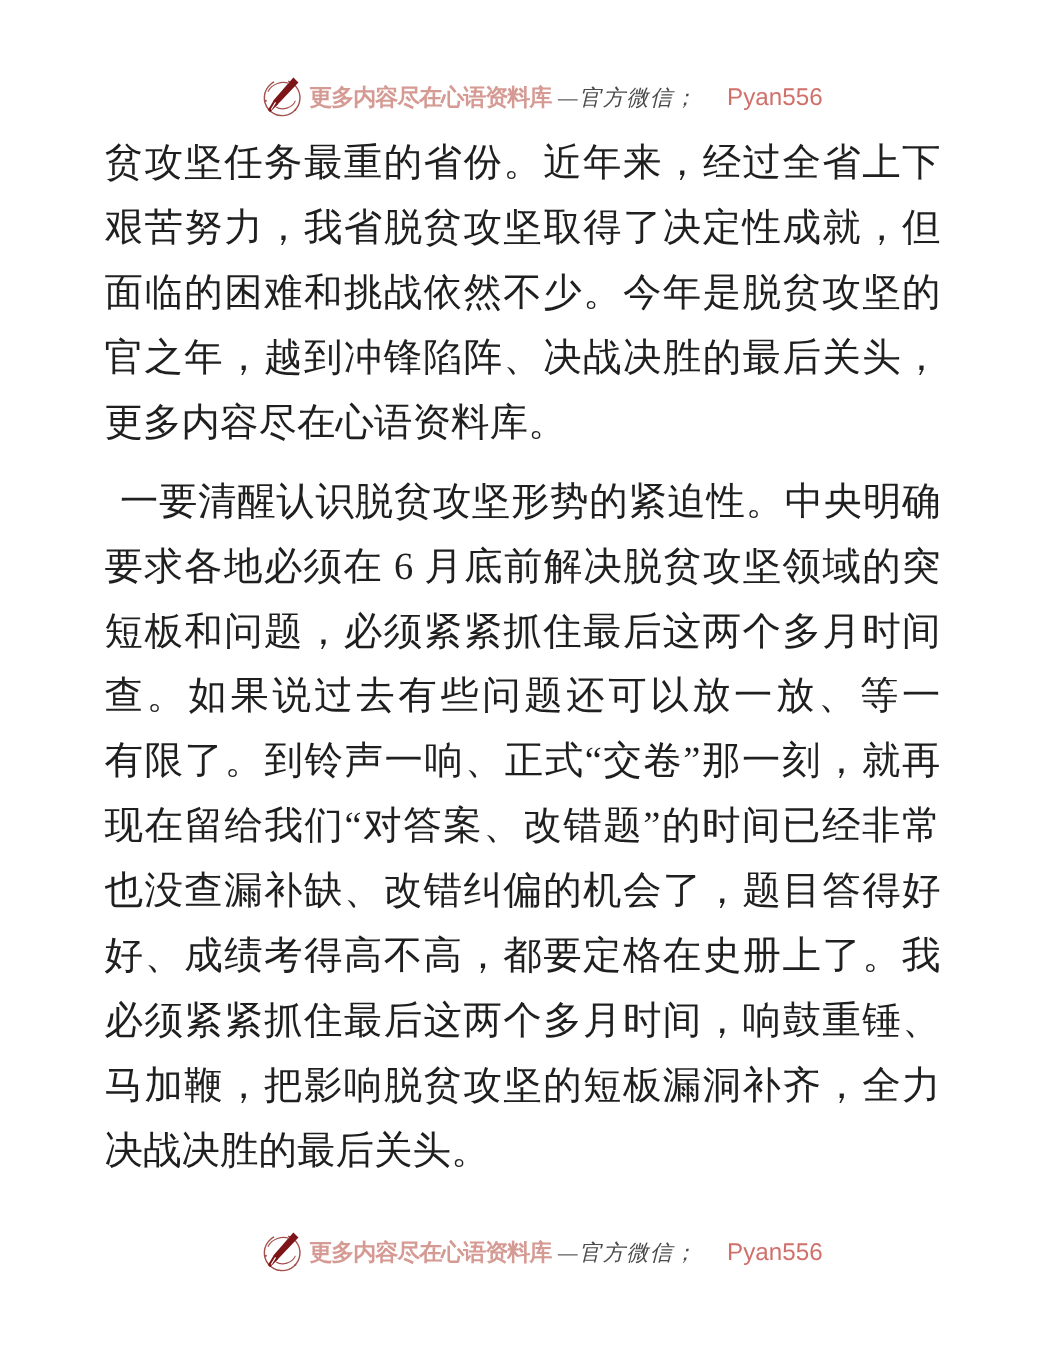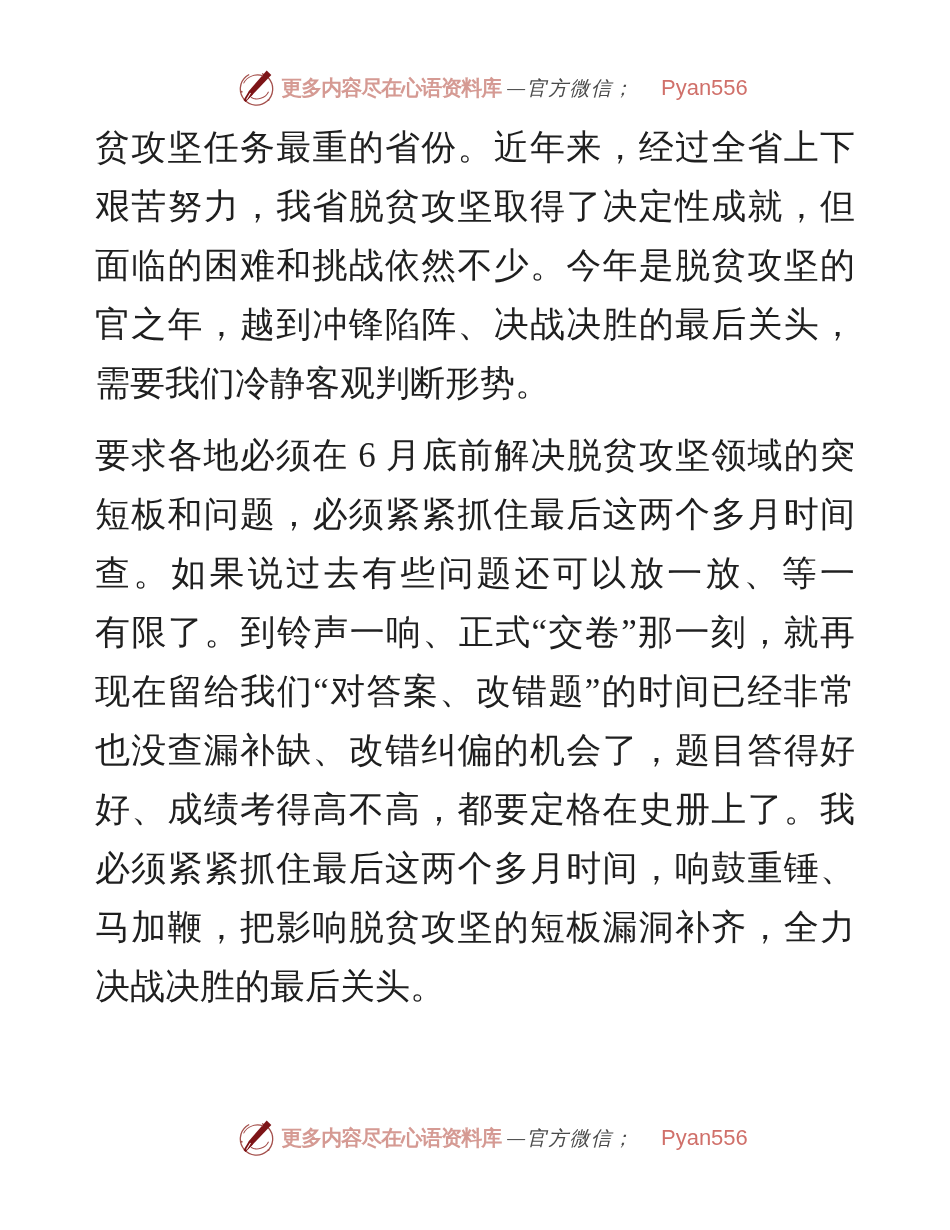--- a/index.html
+++ b/index.html
@@ -96,23 +96,24 @@
     <span class="wm-label">—官方微信；</span>
     <span class="wm-id">Pyan556</span>
   </div>
 
   <div class="body-text">
       <div class="para">
         <div class="line">贫攻坚任务最重的省份。近年来，经过全省上下的</div>
         <div class="line">艰苦努力，我省脱贫攻坚取得了决定性成就，但是</div>
         <div class="line">面临的困难和挑战依然不少。今年是脱贫攻坚的收</div>
         <div class="line">官之年，越到冲锋陷阵、决战决胜的最后关头，越</div>
-        <div class="line last">需要我们冷静客观判断形势。</div>
+        <div class="line last">更多内容尽在心语资料库。</div>
       </div>
       <div class="para">
+        <div class="line indent">一要清醒认识脱贫攻坚形势的紧迫性。中央明确</div>
         <div class="line">要求各地必须在 6 月底前解决脱贫攻坚领域的突出</div>
         <div class="line">短板和问题，必须紧紧抓住最后这两个多月时间</div>
         <div class="line">查。如果说过去有些问题还可以放一放、等一等，</div>
         <div class="line">有限了。到铃声一响、正式“交卷”那一刻，就再</div>
         <div class="line">现在留给我们“对答案、改错题”的时间已经非常</div>
         <div class="line">也没查漏补缺、改错纠偏的机会了，题目答得好不</div>
         <div class="line">好、成绩考得高不高，都要定格在史册上了。我们</div>
         <div class="line">必须紧紧抓住最后这两个多月时间，响鼓重锤、快</div>
         <div class="line">马加鞭，把影响脱贫攻坚的短板漏洞补齐，全力以</div>
         <div class="line last">决战决胜的最后关头。</div>

